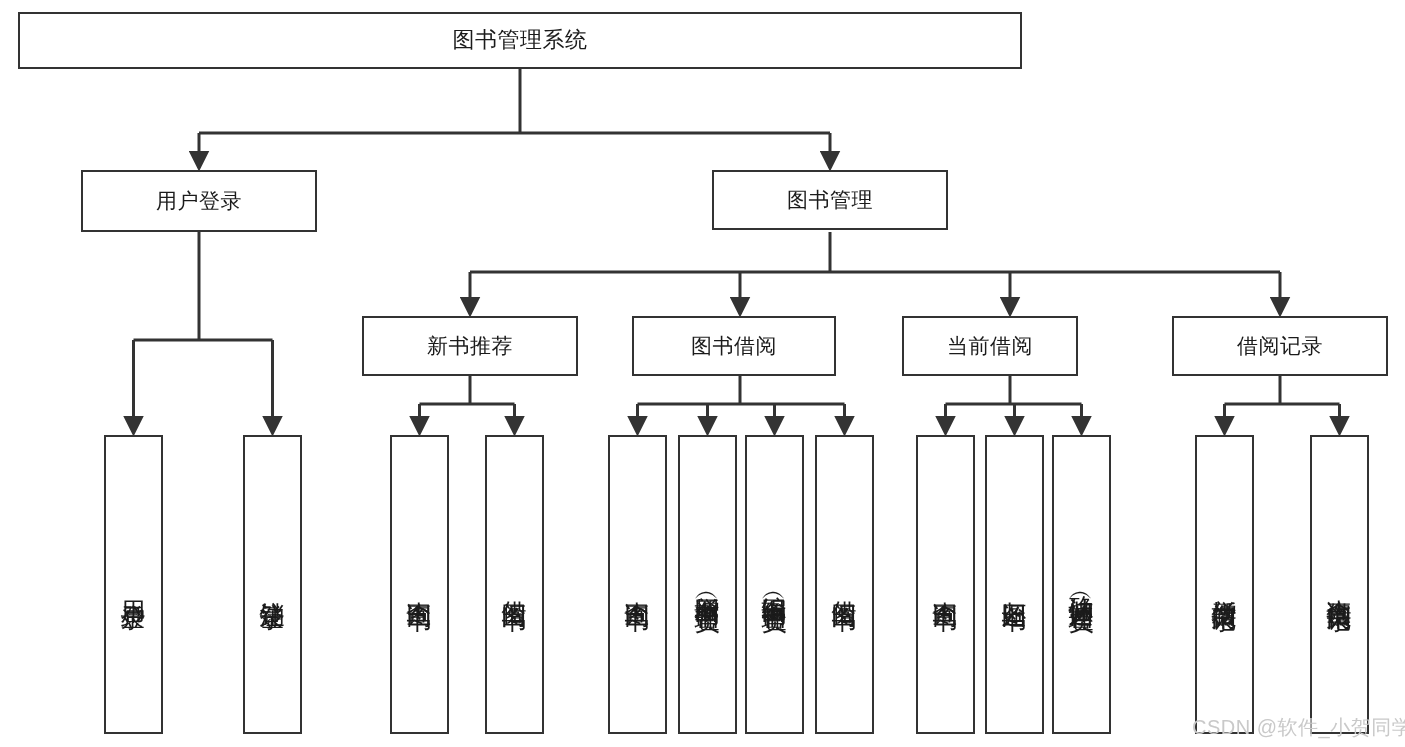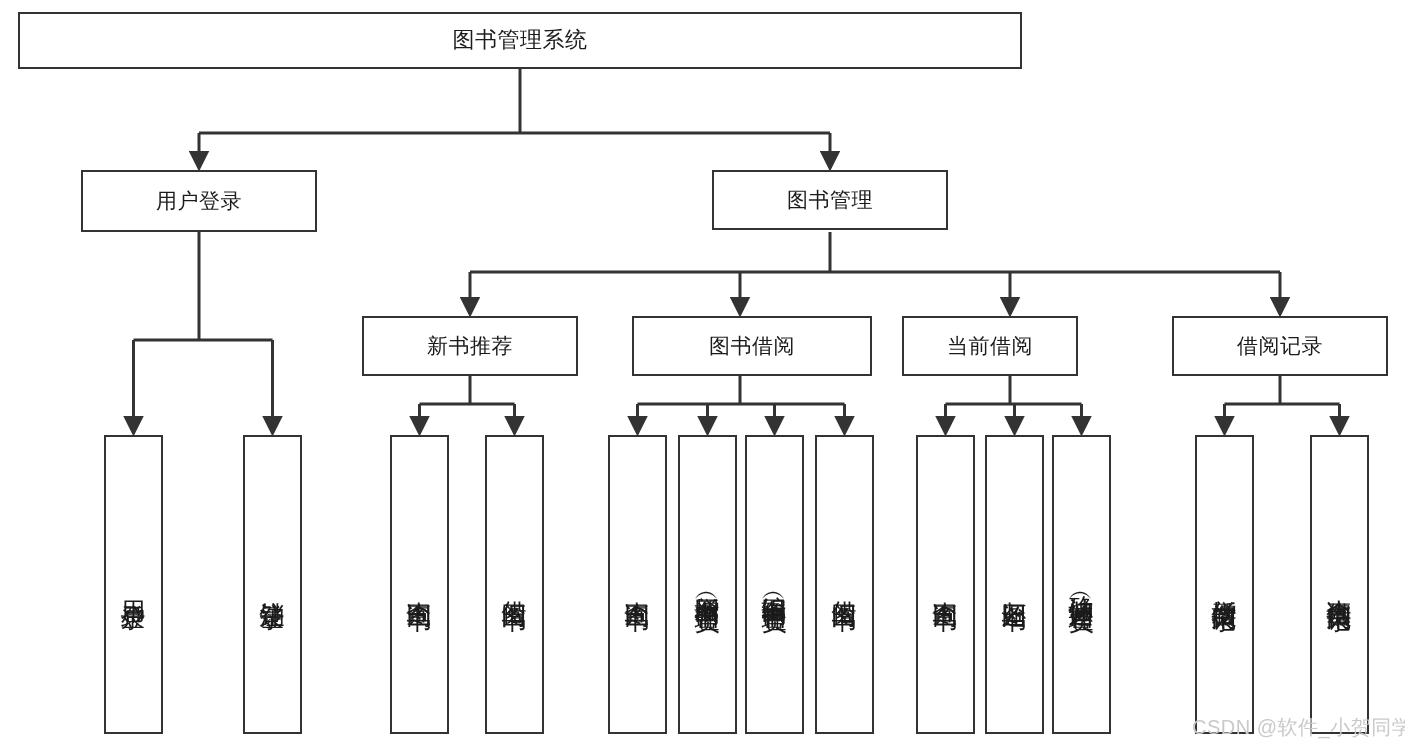--- a/index.html
+++ b/index.html
@@ -123,21 +123,21 @@
   <div class="node horiz" style="left: 81px; top: 170px; width: 236px; height: 62px;">
     <span class="label">用户登录</span>
   </div>
   <div class="node horiz" style="left: 712px; top: 170px; width: 236px; height: 60px;">
     <span class="label">图书管理</span>
   </div>
 
   <div class="node horiz" style="left: 362px; top: 316px; width: 216px; height: 60px;">
     <span class="label">新书推荐</span>
   </div>
-  <div class="node horiz" style="left: 632px; top: 316px; width: 240px; height: 60px;">
+  <div class="node horiz" style="left: 632px; top: 316px; width: 204px; height: 60px;">
     <span class="label">图书借阅</span>
   </div>
   <div class="node horiz" style="left: 902px; top: 316px; width: 176px; height: 60px;">
     <span class="label">当前借阅</span>
   </div>
   <div class="node horiz" style="left: 1172px; top: 316px; width: 216px; height: 60px;">
     <span class="label">借阅记录</span>
   </div>
 
   <div class="node vert" style="left: 104px; top: 435px; width: 59px; height: 299px;">

